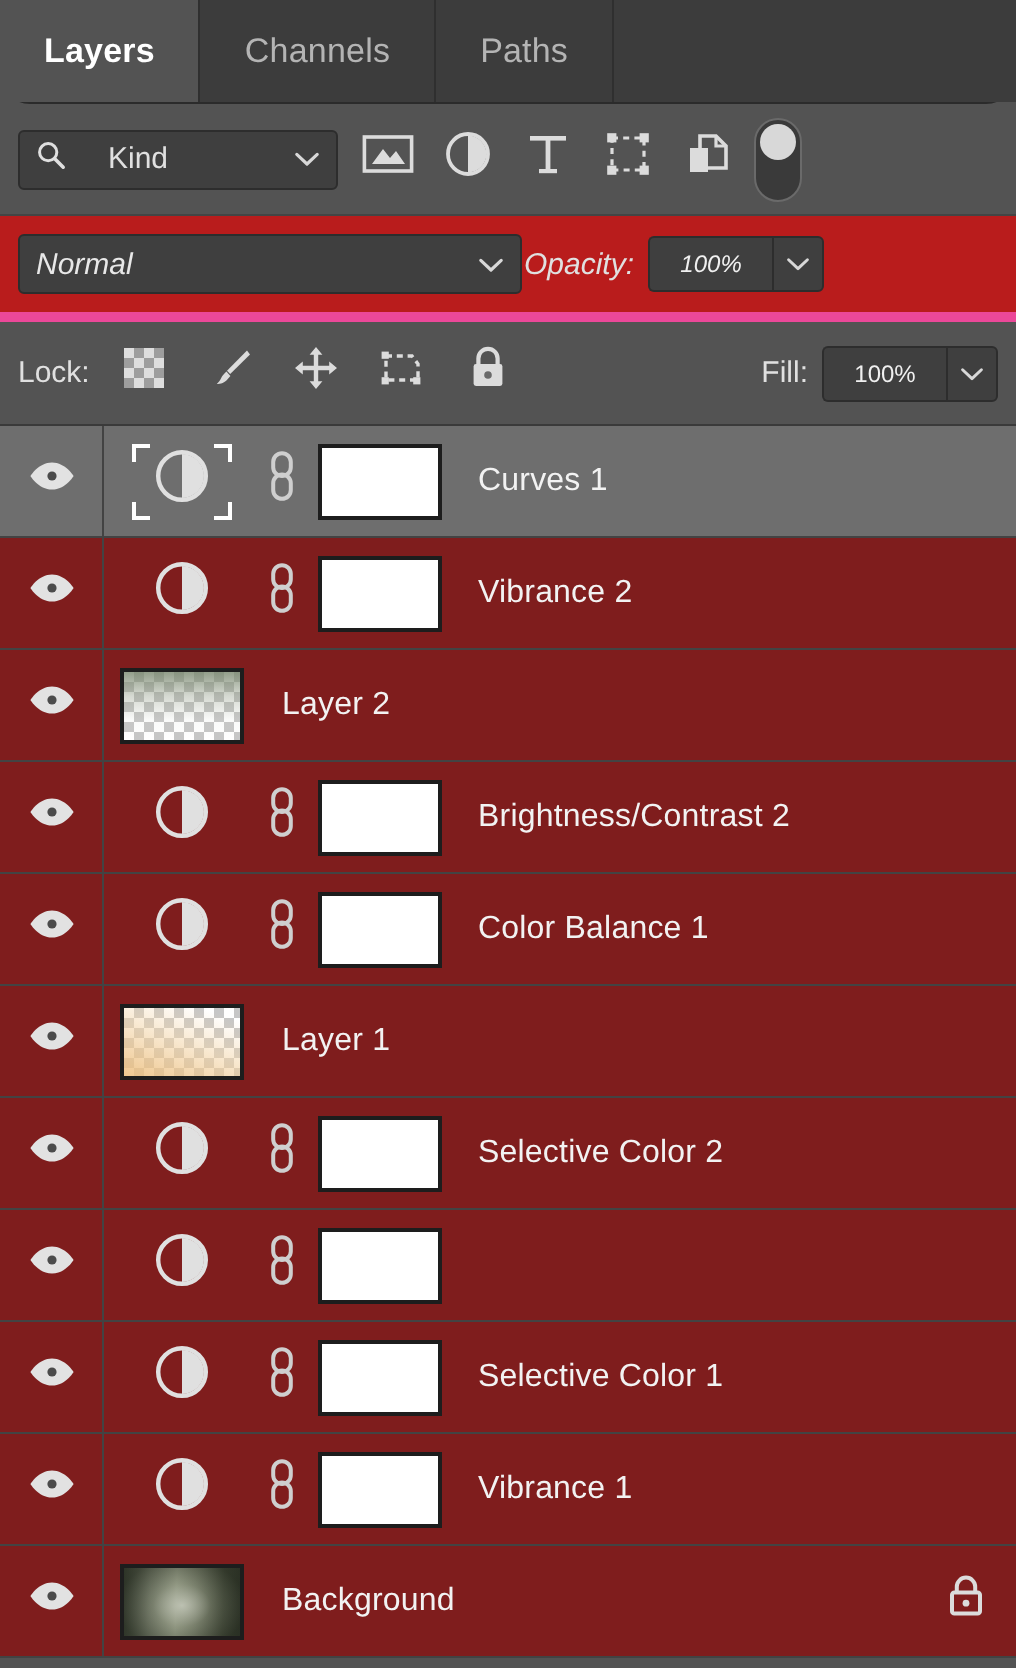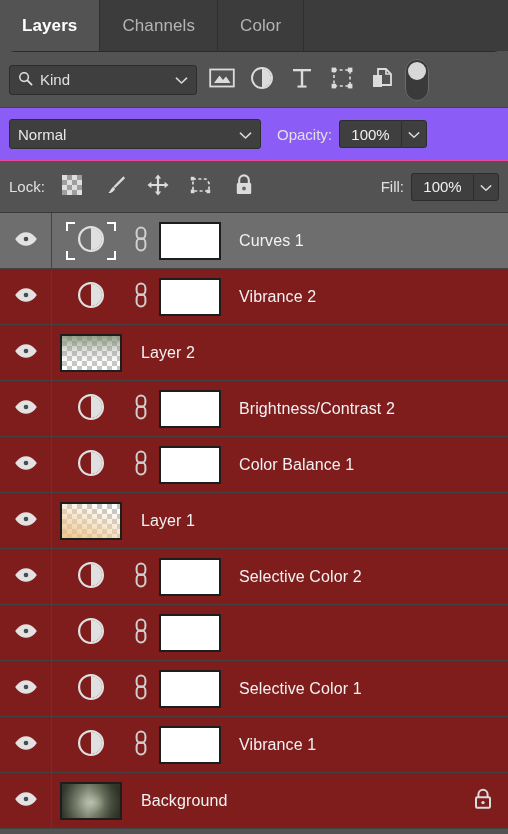--- a/index.html
+++ b/index.html
@@ -33,63 +33,64 @@
   }
   .tab-filler { flex: 1; background: #3c3c3c; }
 
   
   .filter-row {
     height: 56px; background: #535353;
     display: flex; align-items: center; padding: 0 9px;
     border-bottom: 1px solid #444;
   }
   .kind-select {
-    width: 188px; height: 30px;
+    width: 160px; height: 30px;
     background: #3f3f3f; border: 1px solid #2d2d2d; border-radius: 3px;
     display: flex; align-items: center; padding: 0 8px;
-    color: #e0e0e0; font-size: 15px; gap: 7px;
+    color: #e0e0e0; font-size: 15px; gap: 21px;
   }
   .kind-label { flex: 1; }
   .icon-btn {
     width: 34px; height: 34px;
     display: flex; align-items: center; justify-content: center;
   }
   .filter-icons { display: flex; align-items: center; margin-left: 8px; gap: 6px; }
   .toggle-pill {
     width: 24px; height: 42px; border-radius: 12px;
     background: #3a3a3a; border: 1px solid #6a6a6a;
     position: relative; margin-left: 6px;
   }
   .toggle-knob {
     position: absolute; top: 2px; left: 2px;
     width: 18px; height: 18px; border-radius: 50%;
     background: #d8d8d8;
   }
 
   
   .blend-row {
-    height: 53px; background: #8b5cf6;
+    height: 53px; background: #b91c1c;
     display: flex; align-items: center; padding: 0 9px;
-    border-bottom: 1px solid #ec4899;
+    border-bottom: 5px solid #ec4899;
+    font-style: italic;
   }
   .blend-select {
     width: 252px; height: 30px;
     background: #3f3f3f; border: 1px solid #2d2d2d; border-radius: 3px;
     display: flex; align-items: center; padding: 0 8px;
     color: #e8e8e8; font-size: 15px;
   }
   .blend-select .lbl { flex: 1; }
-  .field-label { font-size: 15px; color: #e0e0e0; margin: 0 7px 0 16px; }
+  .field-label { font-size: 15px; color: #e0e0e0; margin: 0 7px 0 1px; }
   .num-group { display: flex; align-items: stretch; height: 28px; }
   .num-field {
     background: #3f3f3f; border: 1px solid #2d2d2d; border-right: none;
     border-radius: 3px 0 0 3px;
     min-width: 62px; padding: 0 8px;
     display: flex; align-items: center; justify-content: center;
-    color: #f0f0f0; font-size: 15px;
+    color: #f0f0f0; font-size: 12px;
   }
   .num-arrow {
     width: 26px; background: #3f3f3f; border: 1px solid #2d2d2d;
     border-radius: 0 3px 3px 0;
     display: flex; align-items: center; justify-content: center;
   }
 
   
   .lock-row {
     height: 52px; background: #535353;
@@ -171,21 +172,21 @@
 <div class="panel">
 
   <div class="tab-bar">
     <div class="tab active">
         <span>Layers</span>
       </div>
     <div class="tab">
         <span>Channels</span>
       </div>
     <div class="tab">
-        <span>Color</span>
+        <span>Paths</span>
       </div>
     <div class="tab-filler"></div>
   </div>
 
   <div class="filter-row">
     <div class="kind-select">
       <span>
         <svg width="15" height="15" viewBox="0 0 16 16">
             <circle cx="6.5" cy="6.5" r="4.6" fill="none" stroke="#e0e0e0" stroke-width="1.6"></circle>
             <line x1="10" y1="10" x2="14.5" y2="14.5" stroke="#e0e0e0" stroke-width="1.9" stroke-linecap="round"></line>

